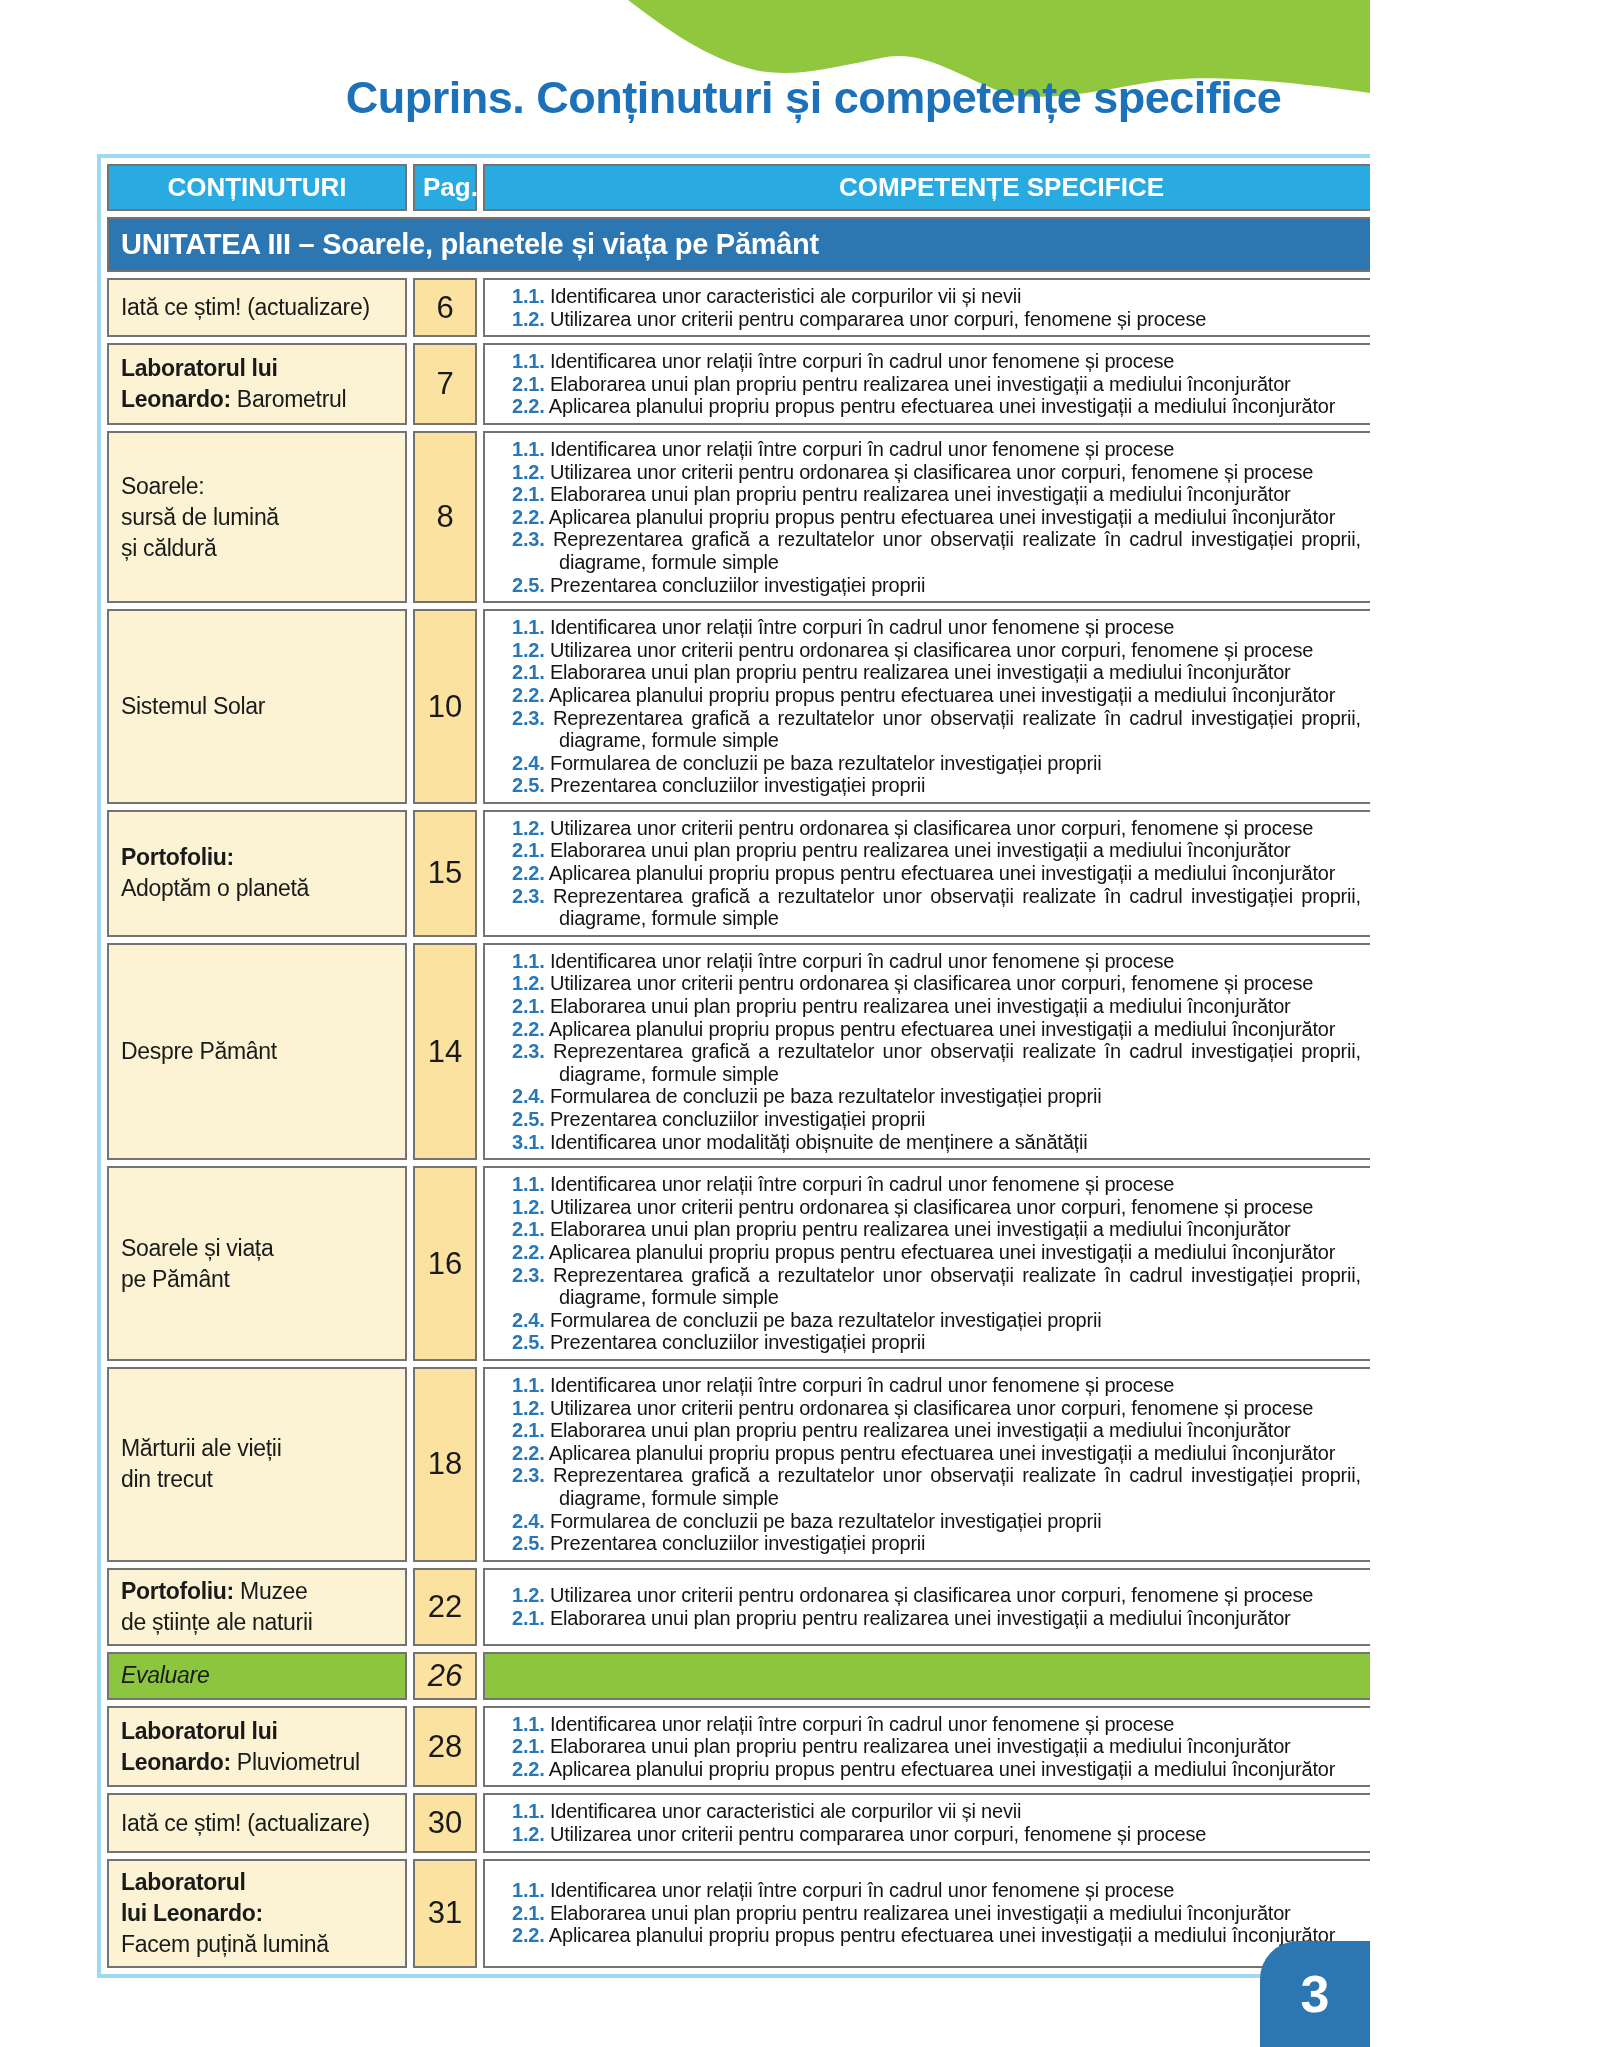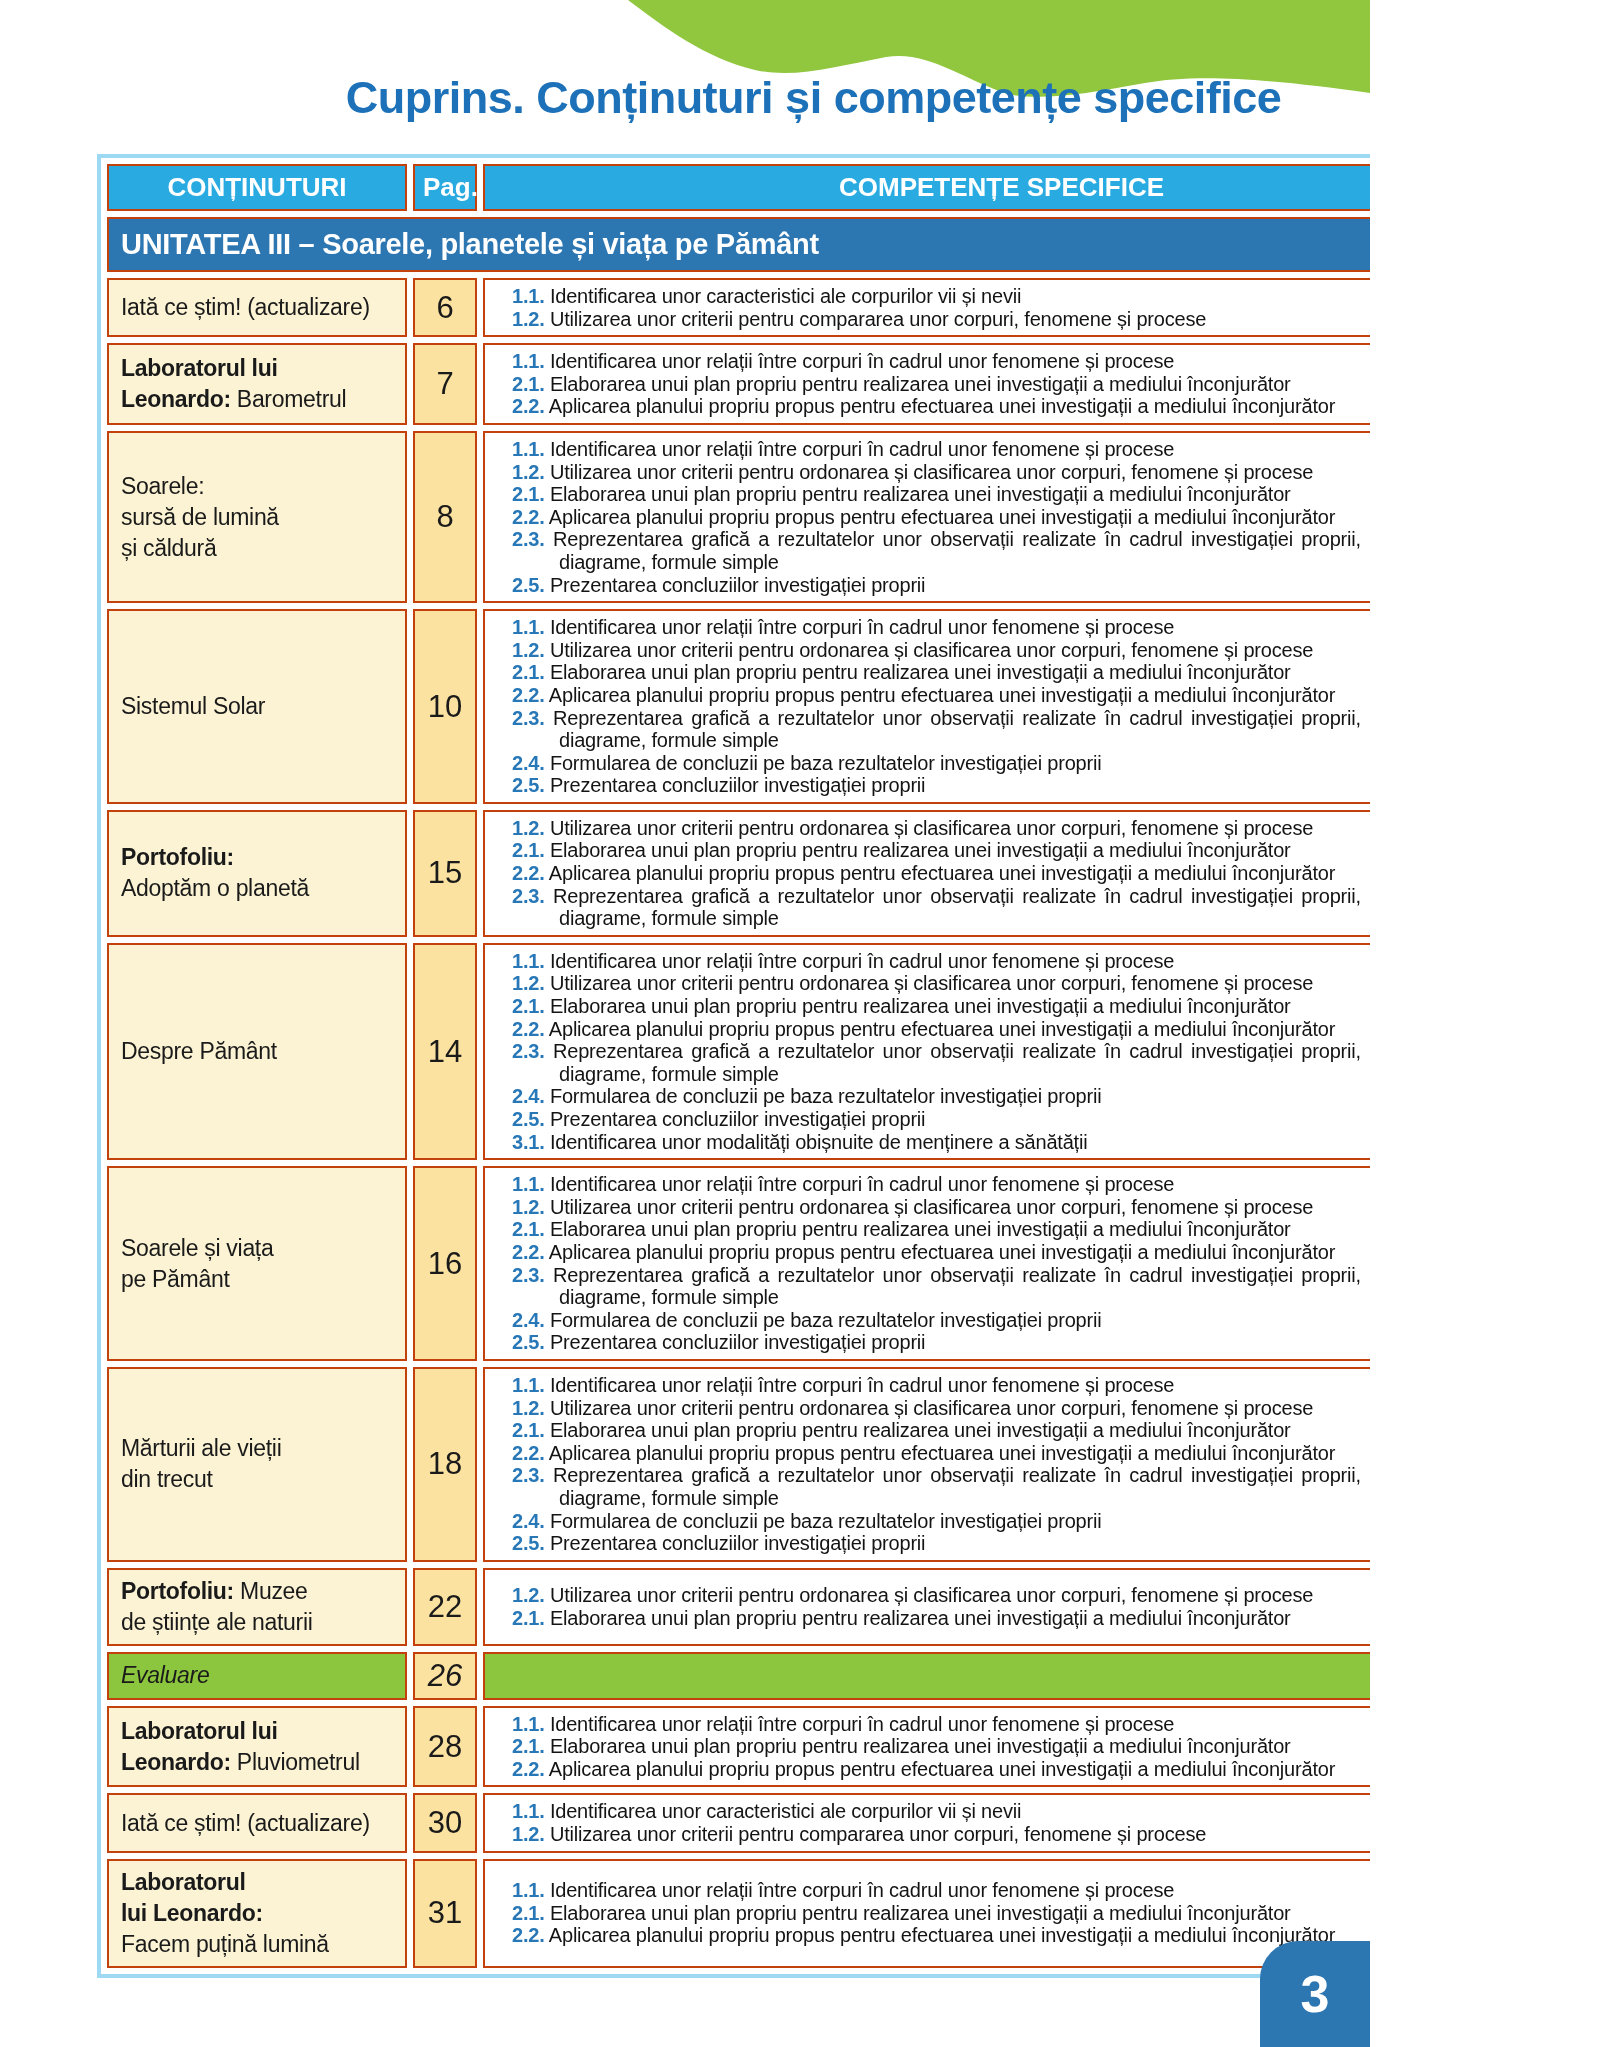--- a/index.html
+++ b/index.html
@@ -26,21 +26,21 @@
     margin:30px 0 0 97px;
     width:1433px;
     table-layout:fixed;
     border-collapse:separate;
     border-spacing:6px;
     border:4px solid #9ed9f4;
     background:#ffffff;
   }
   col.c-content{width:300px;}
   col.c-page{width:64px;}
-  .cell{border:2px solid #c2410c;}
+  .cell{border:2px solid #737373;}
   th.head-cell{
     background:#29abe2;color:#ffffff;
     font-size:26px;font-weight:bold;
     text-align:center;padding:6px 8px;
   }
   td.unit-cell{
     background:#2c76b2;color:#ffffff;
     font-size:29px;font-weight:bold;
     text-align:left;padding:9px 8px 9px 12px;
     letter-spacing:-0.3px;

